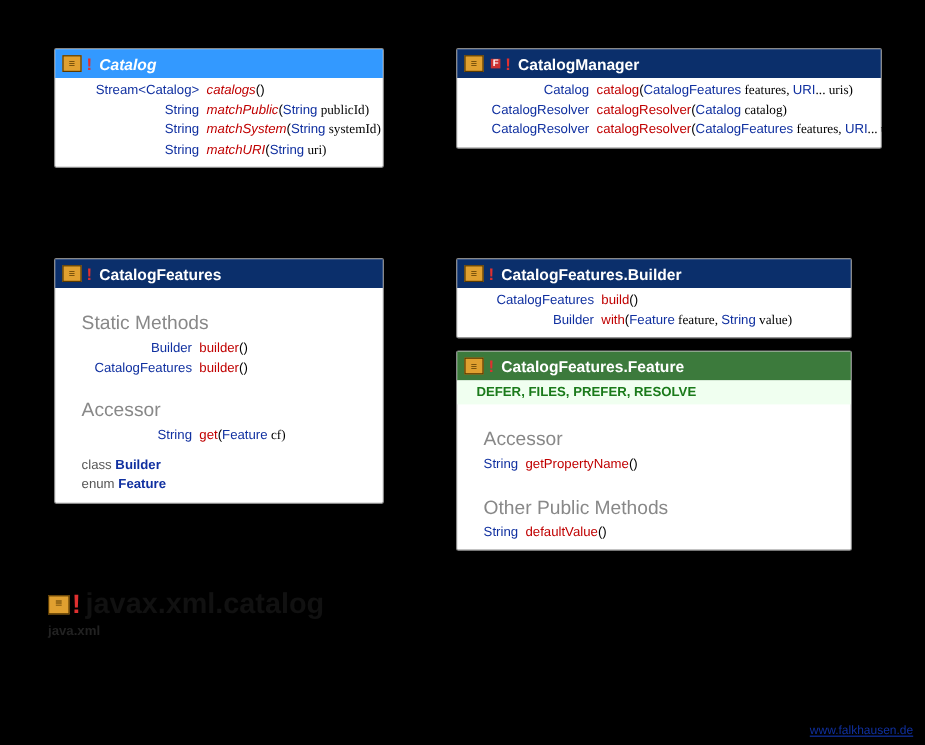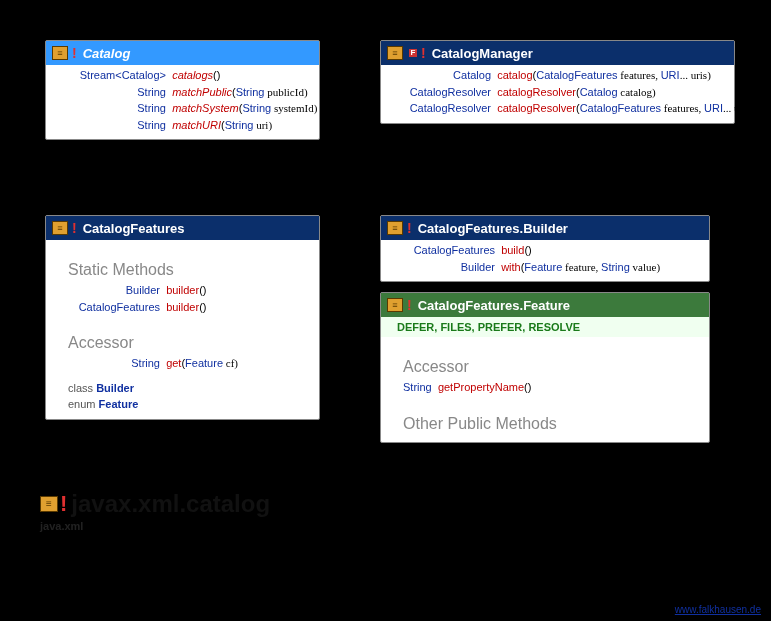--- a/index.html
+++ b/index.html
@@ -195,20 +195,24 @@
     <span>CatalogFeatures.Feature</span>
   </div>
   <div class="green-list">DEFER, FILES, PREFER, RESOLVE</div>
   <div class="members">
     <div class="section-label">Accessor</div>
     <div class="row">
       <span class="ret">String</span>&nbsp;
       <span class="method">getPropertyName</span><span class="paren">()</span>
     </div>
     <div class="section-label">Other Public Methods</div>
+    <div class="row">
+      <span class="ret">String</span>&nbsp;
+      <span class="method">defaultValue</span><span class="paren">()</span>
+    </div>
   </div>
 </div>
 
 <div class="package-box">
   <div class="package-title">
     <span class="icon-box">≡</span>
     <span class="bang" style="font-size:22px;">!</span>
     <span>javax.xml.catalog</span>
   </div>
   <div class="package-sub">java.xml</div>

